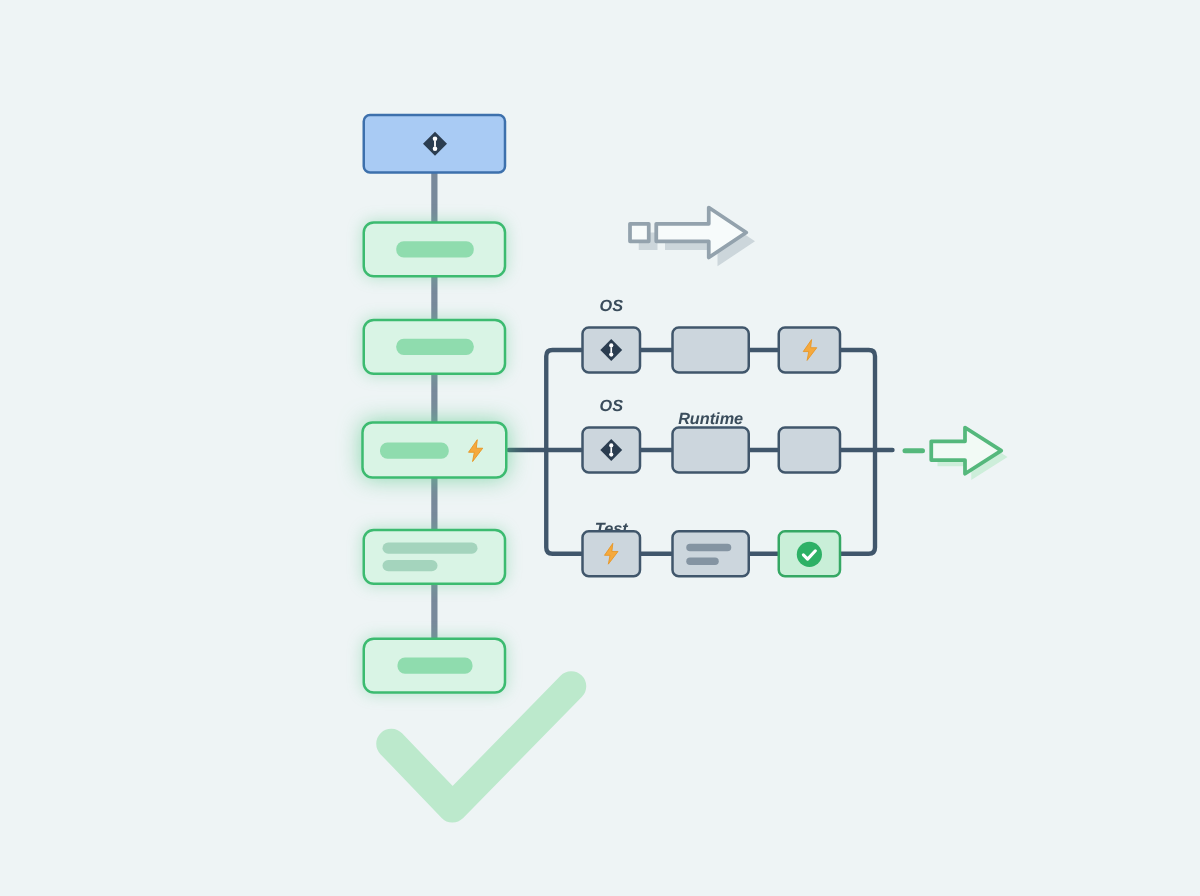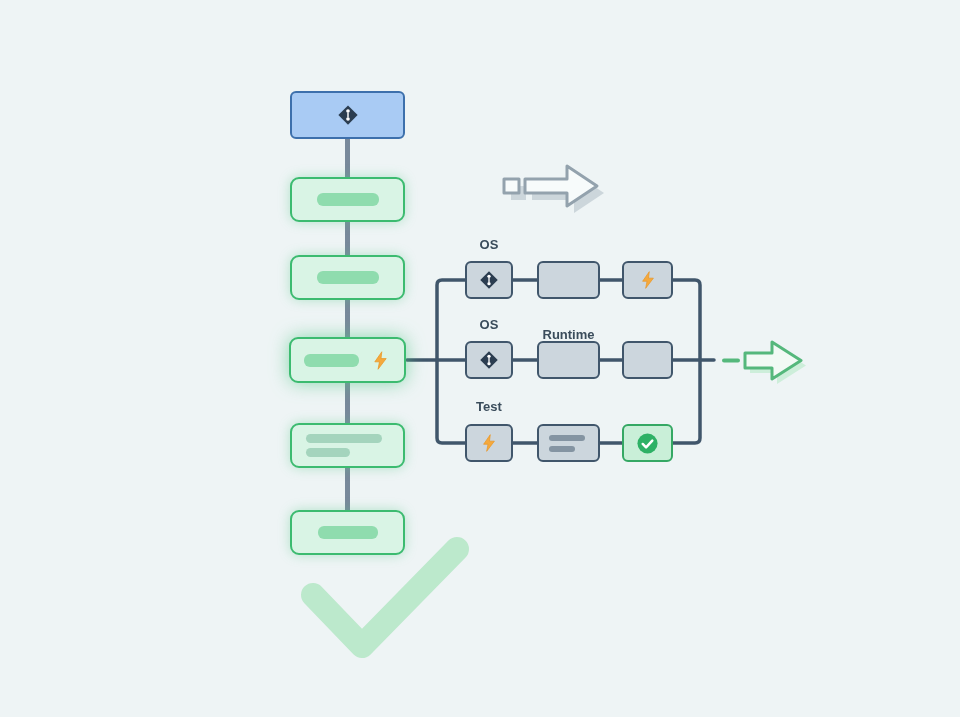--- a/index.html
+++ b/index.html
@@ -23,21 +23,21 @@
   .step.active { box-shadow:0 0 18px rgba(85,200,135,0.65); }
   .cell {
     background:#ccd6dd; border:2.5px solid #40566b; border-radius:6px;
   }
   .cell.success { background:#c9efd8; border-color:#35a864; }
   .bar { background:#8fdcae; border-radius:6px; }
   .bar.muted { background:#a4d4bd; }
   .bar.gray { background:#8494a2; border-radius:3px; }
   .label {
     position:absolute; font-size:13px; font-weight:700; color:#3a4c5b;
-    text-align:center; line-height:14px;
+    text-align:center; line-height:14px;font-style:italic;
   }
   .row-flex { flex-direction:row; justify-content:space-between; padding:0 13px; }
   .col-flex { flex-direction:column; align-items:flex-start; justify-content:center; gap:5px; padding-left:14px; }
 </style>
 </head>
 <body>
 
 <div class="canvas">
 
   <svg class="overlay" width="960" height="717" viewBox="0 0 960 717">
@@ -97,21 +97,21 @@
     <div class="bar muted" style="width:44px; height:9px;"></div>
   </div>
 
   <div class="node step" style="left:290px; top:510px; width:115px; height:45px;">
     <div class="bar" style="width:60px; height:13px;"></div>
   </div>
 
   <div class="label" style="left:465px; top:238px; width:48px;">OS</div>
   <div class="label" style="left:465px; top:318px; width:48px;">OS</div>
   <div class="label" style="left:537px; top:328px; width:63px;">Runtime</div>
-  <div class="label" style="left:465px; top:400px; width:48px;">Test</div>
+  <div class="label" style="left:465px; top:416px; width:48px;">Test</div>
 
   <div class="node cell" style="left:465px; top:261px; width:48px; height:38px;">
     <svg width="20" height="20" viewBox="0 0 24 24">
       <path d="M12 1.5 L22.5 12 L12 22.5 L1.5 12 Z" fill="#2b3d50"></path>
       <circle cx="12" cy="7.6" r="2" fill="#ffffff"></circle>
       <circle cx="12" cy="16.4" r="2" fill="#ffffff"></circle>
       <line x1="12" y1="9.4" x2="12" y2="14.6" stroke="#ffffff" stroke-width="1.6"></line>
     </svg>
   </div>
   <div class="node cell" style="left:537px; top:261px; width:63px; height:38px;"></div>

